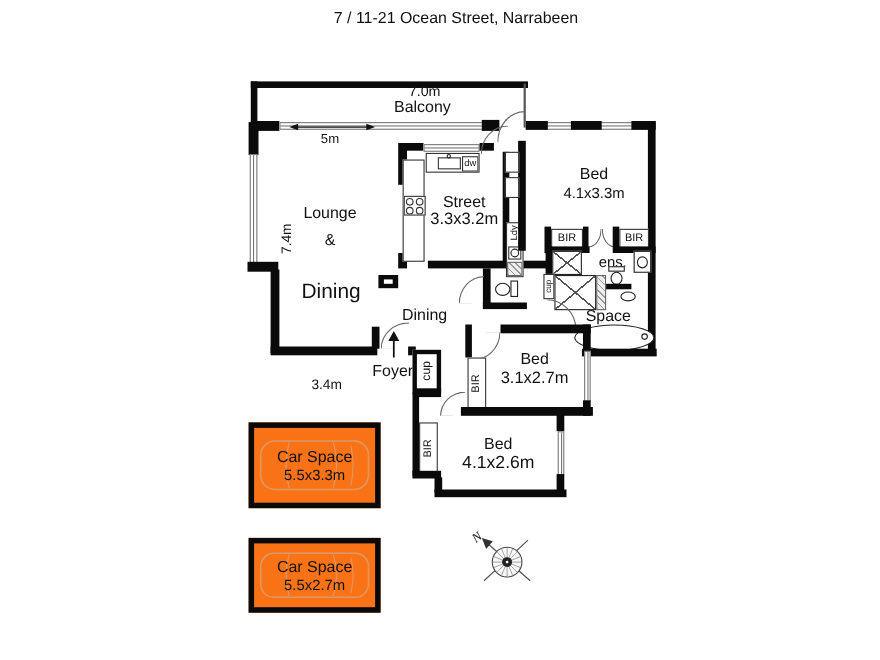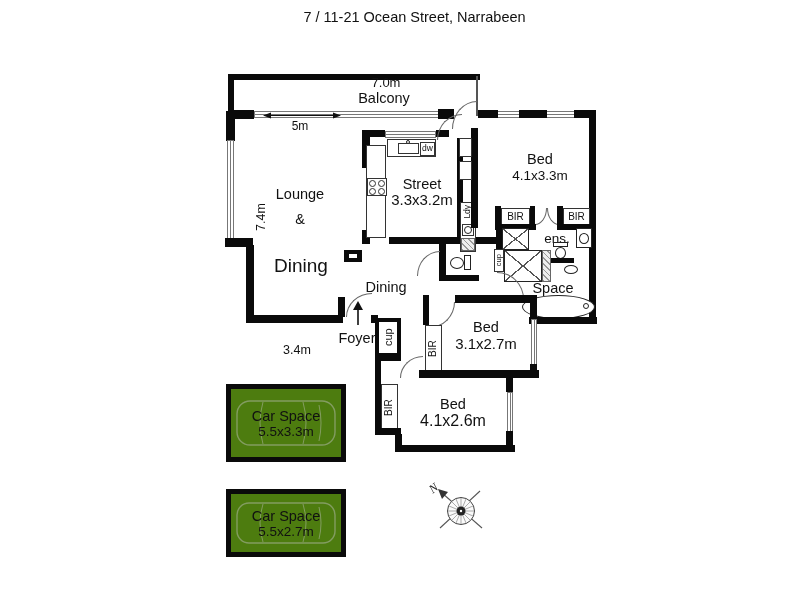--- a/index.html
+++ b/index.html
@@ -16,21 +16,21 @@
   .rot{transform:rotate(-90deg);}
   .shower{position:absolute;border:1.4px solid #222;box-sizing:border-box;background:
     linear-gradient(to top right, transparent calc(50% - .7px), #555 calc(50% - .7px), #555 calc(50% + .7px), transparent calc(50% + .7px)),
     linear-gradient(to bottom right, transparent calc(50% - .7px), #555 calc(50% - .7px), #555 calc(50% + .7px), transparent calc(50% + .7px)),#fff;}
   .hatch{position:absolute;border:1px solid #666;box-sizing:border-box;
          background:repeating-linear-gradient(45deg,#999 0 1px,transparent 1px 4px),#eee;}
   .ell{position:absolute;border:1.2px solid #222;border-radius:50%;background:#fff;box-sizing:border-box;}
   .box{position:absolute;border:1.2px solid #222;background:#fff;box-sizing:border-box;}
   .burner{position:absolute;width:7px;height:7px;border:1px solid #333;border-radius:50%;background:#fff;box-sizing:border-box;}
   .cupbox{position:absolute;border:4px solid #0a0a0a;background:#fff;box-sizing:border-box;}
-  .carspace{position:absolute;border:5px solid #0a0a0a;background:#4d7c0f;box-sizing:border-box;
+  .carspace{position:absolute;border:5px solid #0a0a0a;background:#f97316;box-sizing:border-box;
             display:flex;flex-direction:column;align-items:center;justify-content:center;}
   .carspace .cs1{font-size:14.5px;} .carspace .cs2{font-size:13.5px;text-align:right;}
   .caricon{position:absolute;opacity:.45;}
   svg{position:absolute;overflow:visible;}
 </style>
 </head>
 <body>
 
 <div id="stage">
 

